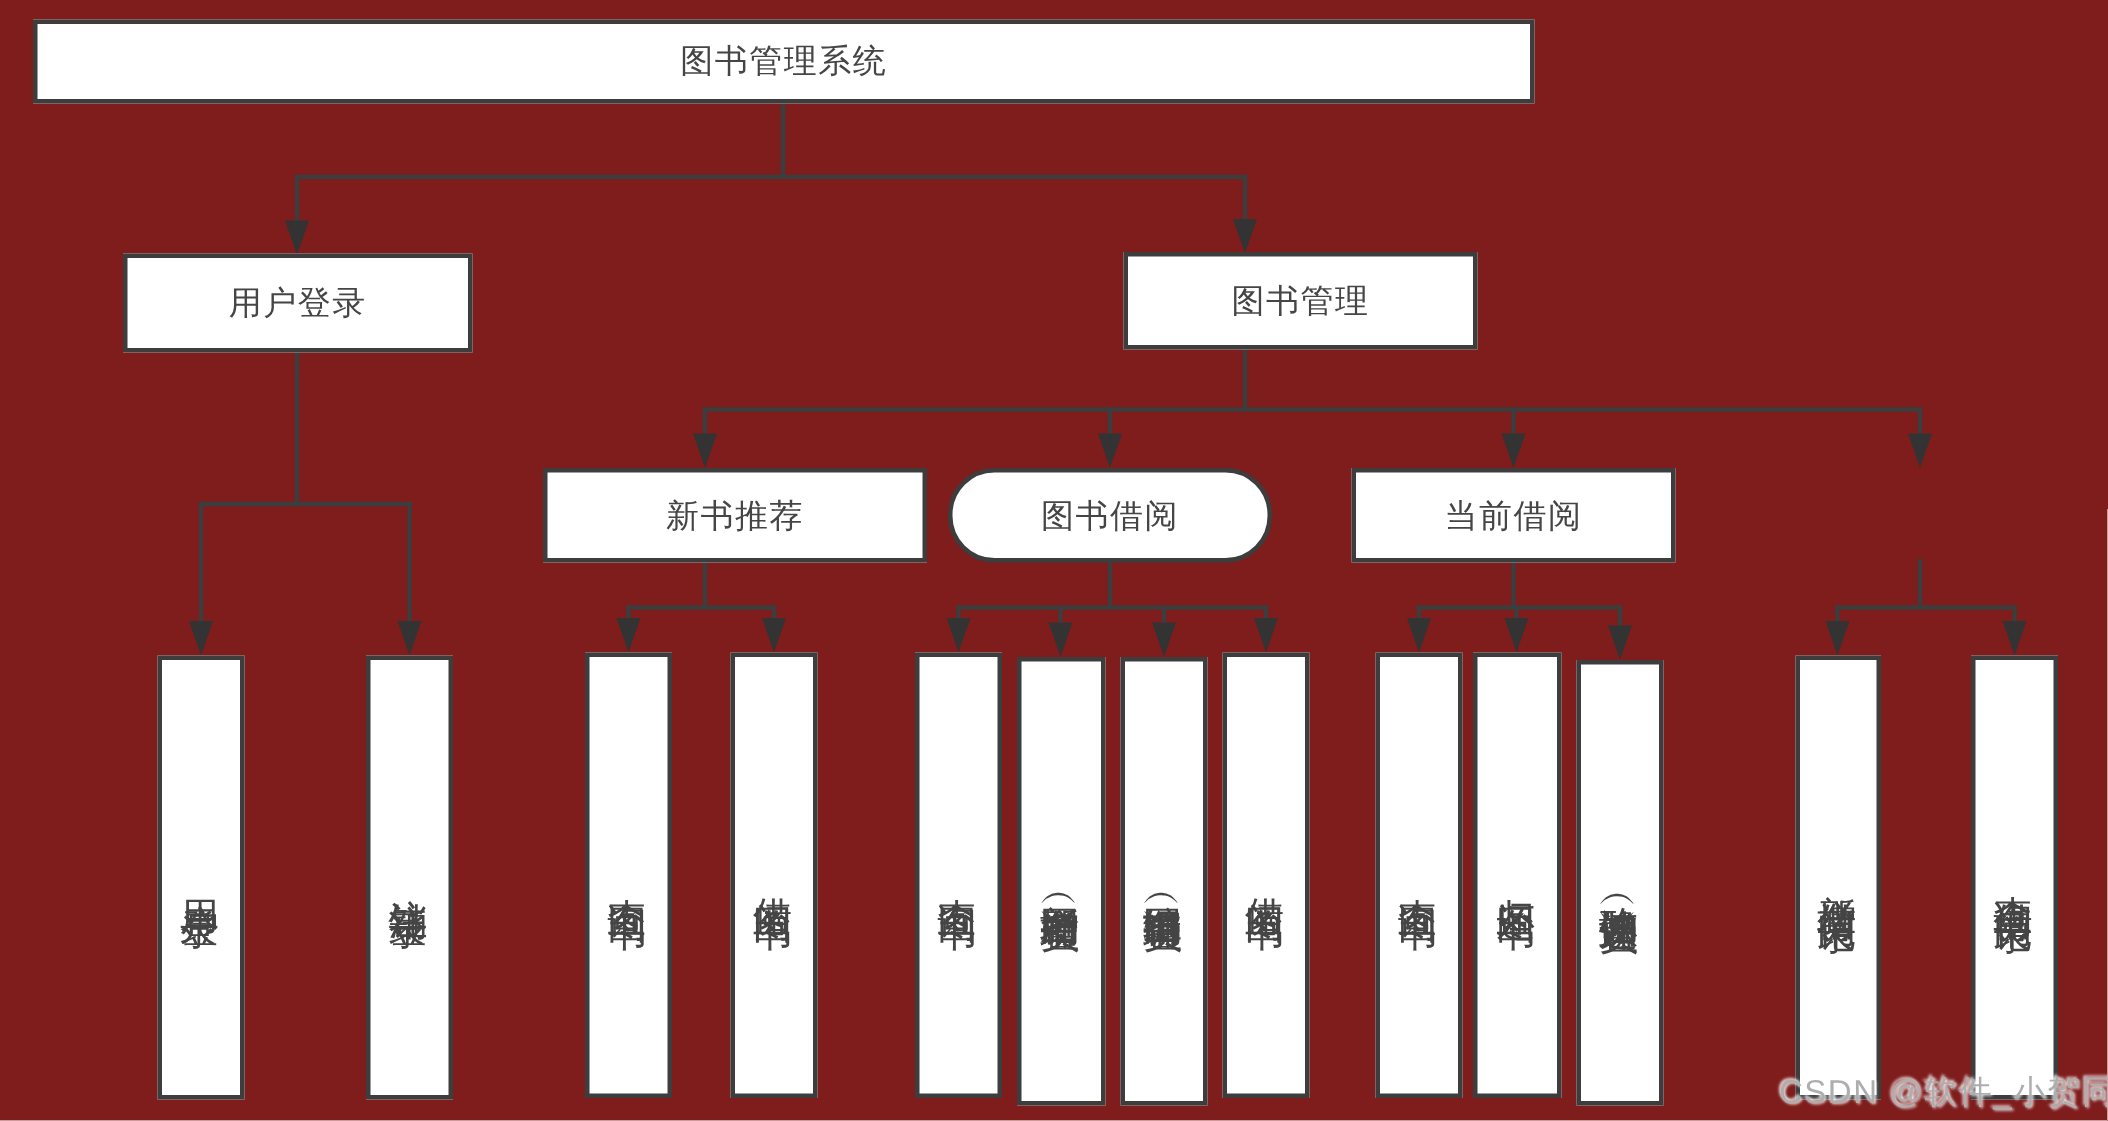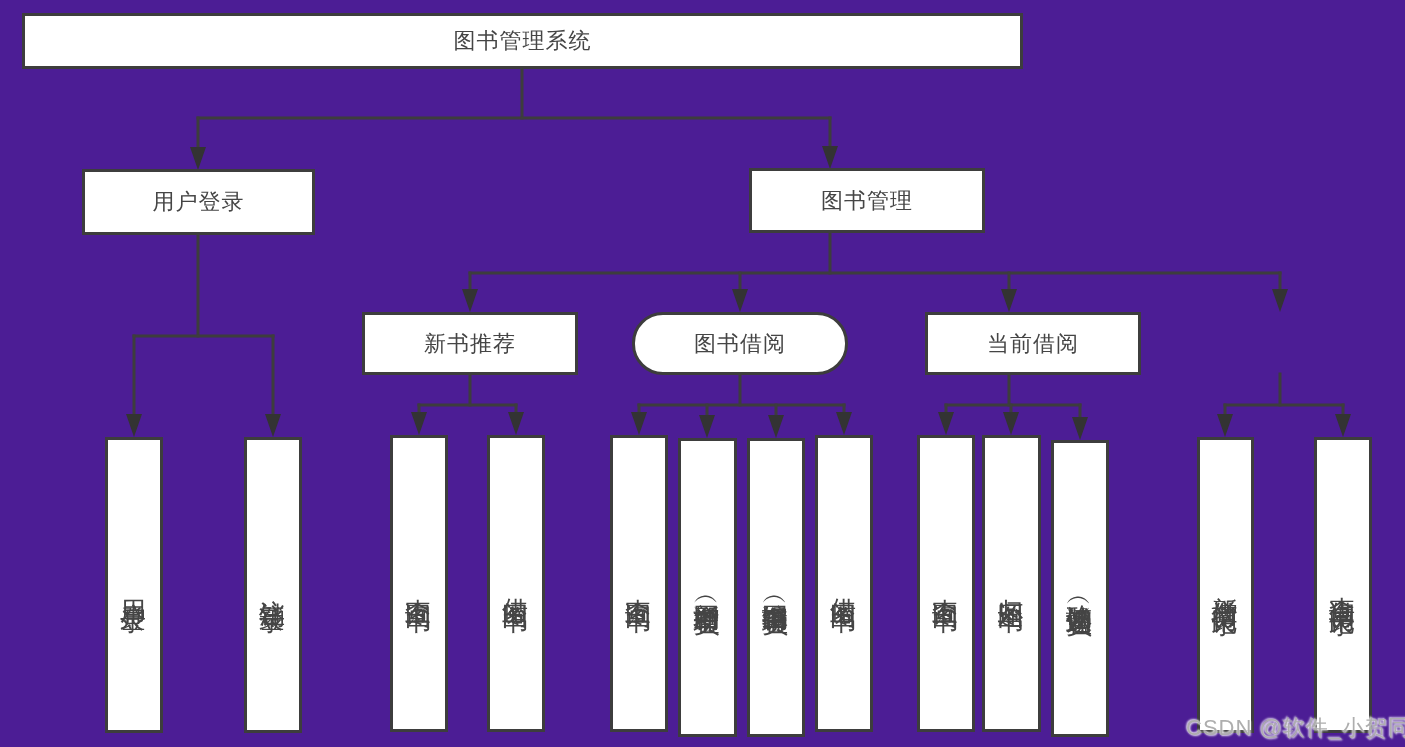--- a/index.html
+++ b/index.html
@@ -1,20 +1,20 @@
 <!DOCTYPE html>
 <html><head>
 <meta charset="utf-8">
 <style>
   html, body { margin: 0; padding: 0; background: #ffffff; }
   #stage {
     position: relative;
     width: 1405px;
     height: 747px;
-    background: #4c1d95;
+    background: #7f1d1d;
     overflow: hidden;
     font-family: "Liberation Sans", sans-serif;
   }
   #connectors {
     position: absolute;
     left: 0; top: 0;
     z-index: 1;
   }
   .node {
     position: absolute;
@@ -115,27 +115,27 @@
     <span>图书管理系统</span>
   </div>
 
   <div class="node h-node" style="left:82px; top:169px; width:233px; height:66px;">
     <span>用户登录</span>
   </div>
   <div class="node h-node" style="left:712px; top:168px; width:236px; height:65px;margin-left:37px;">
     <span>图书管理</span>
   </div>
 
-  <div class="node h-node" style="left:362px; top:312px; width:216px; height:63px;">
+  <div class="node h-node" style="left:362px; top:312px; width:256px; height:63px;">
     <span>新书推荐</span>
   </div>
   <div class="node h-node" style="left:632px; top:312px; width:216px; height:63px;border-radius:31px;">
     <span>图书借阅</span>
   </div>
-  <div class="node h-node" style="left:901px; top:312px; width:216px; height:63px;margin-left:24px;">
+  <div class="node h-node" style="left:901px; top:312px; width:216px; height:63px;">
     <span>当前借阅</span>
   </div>
 
   <div class="node v-node" style="left:105px; top:437px; width:58px; height:296px;">
     <span>用户登录</span>
   </div>
   <div class="node v-node" style="left:244px; top:437px; width:58px; height:296px;">
     <span>注销登录</span>
   </div>
 

